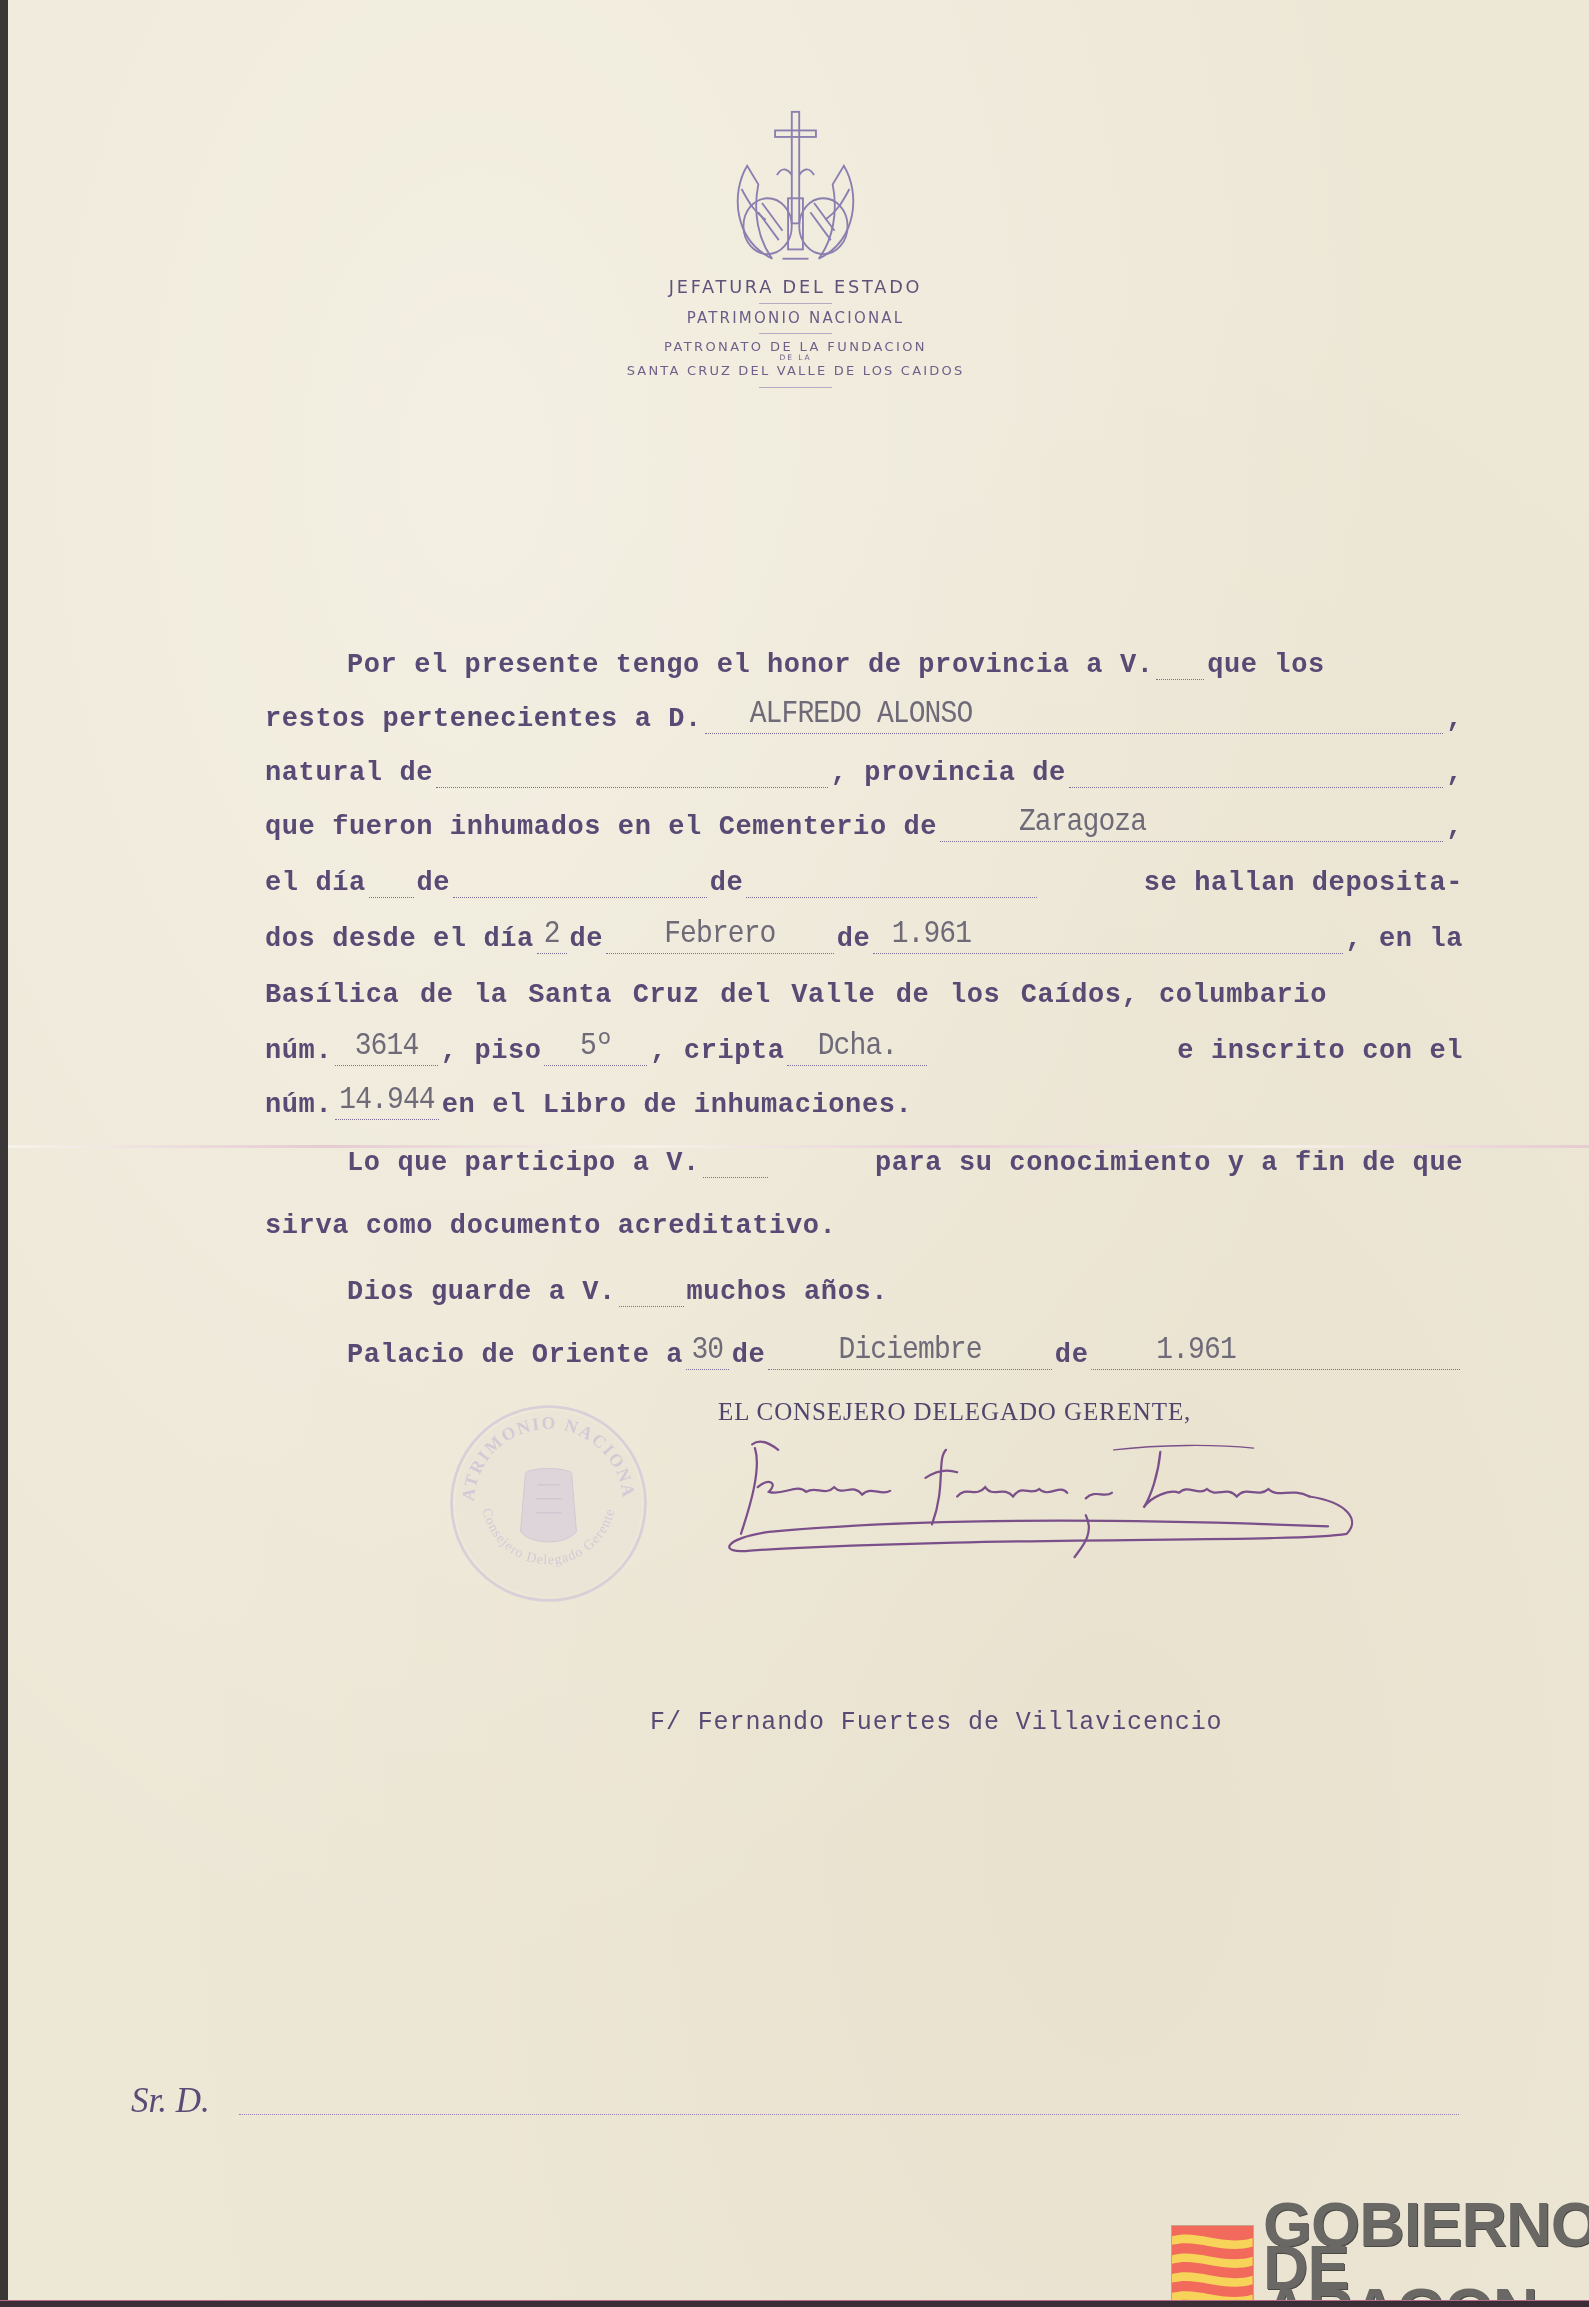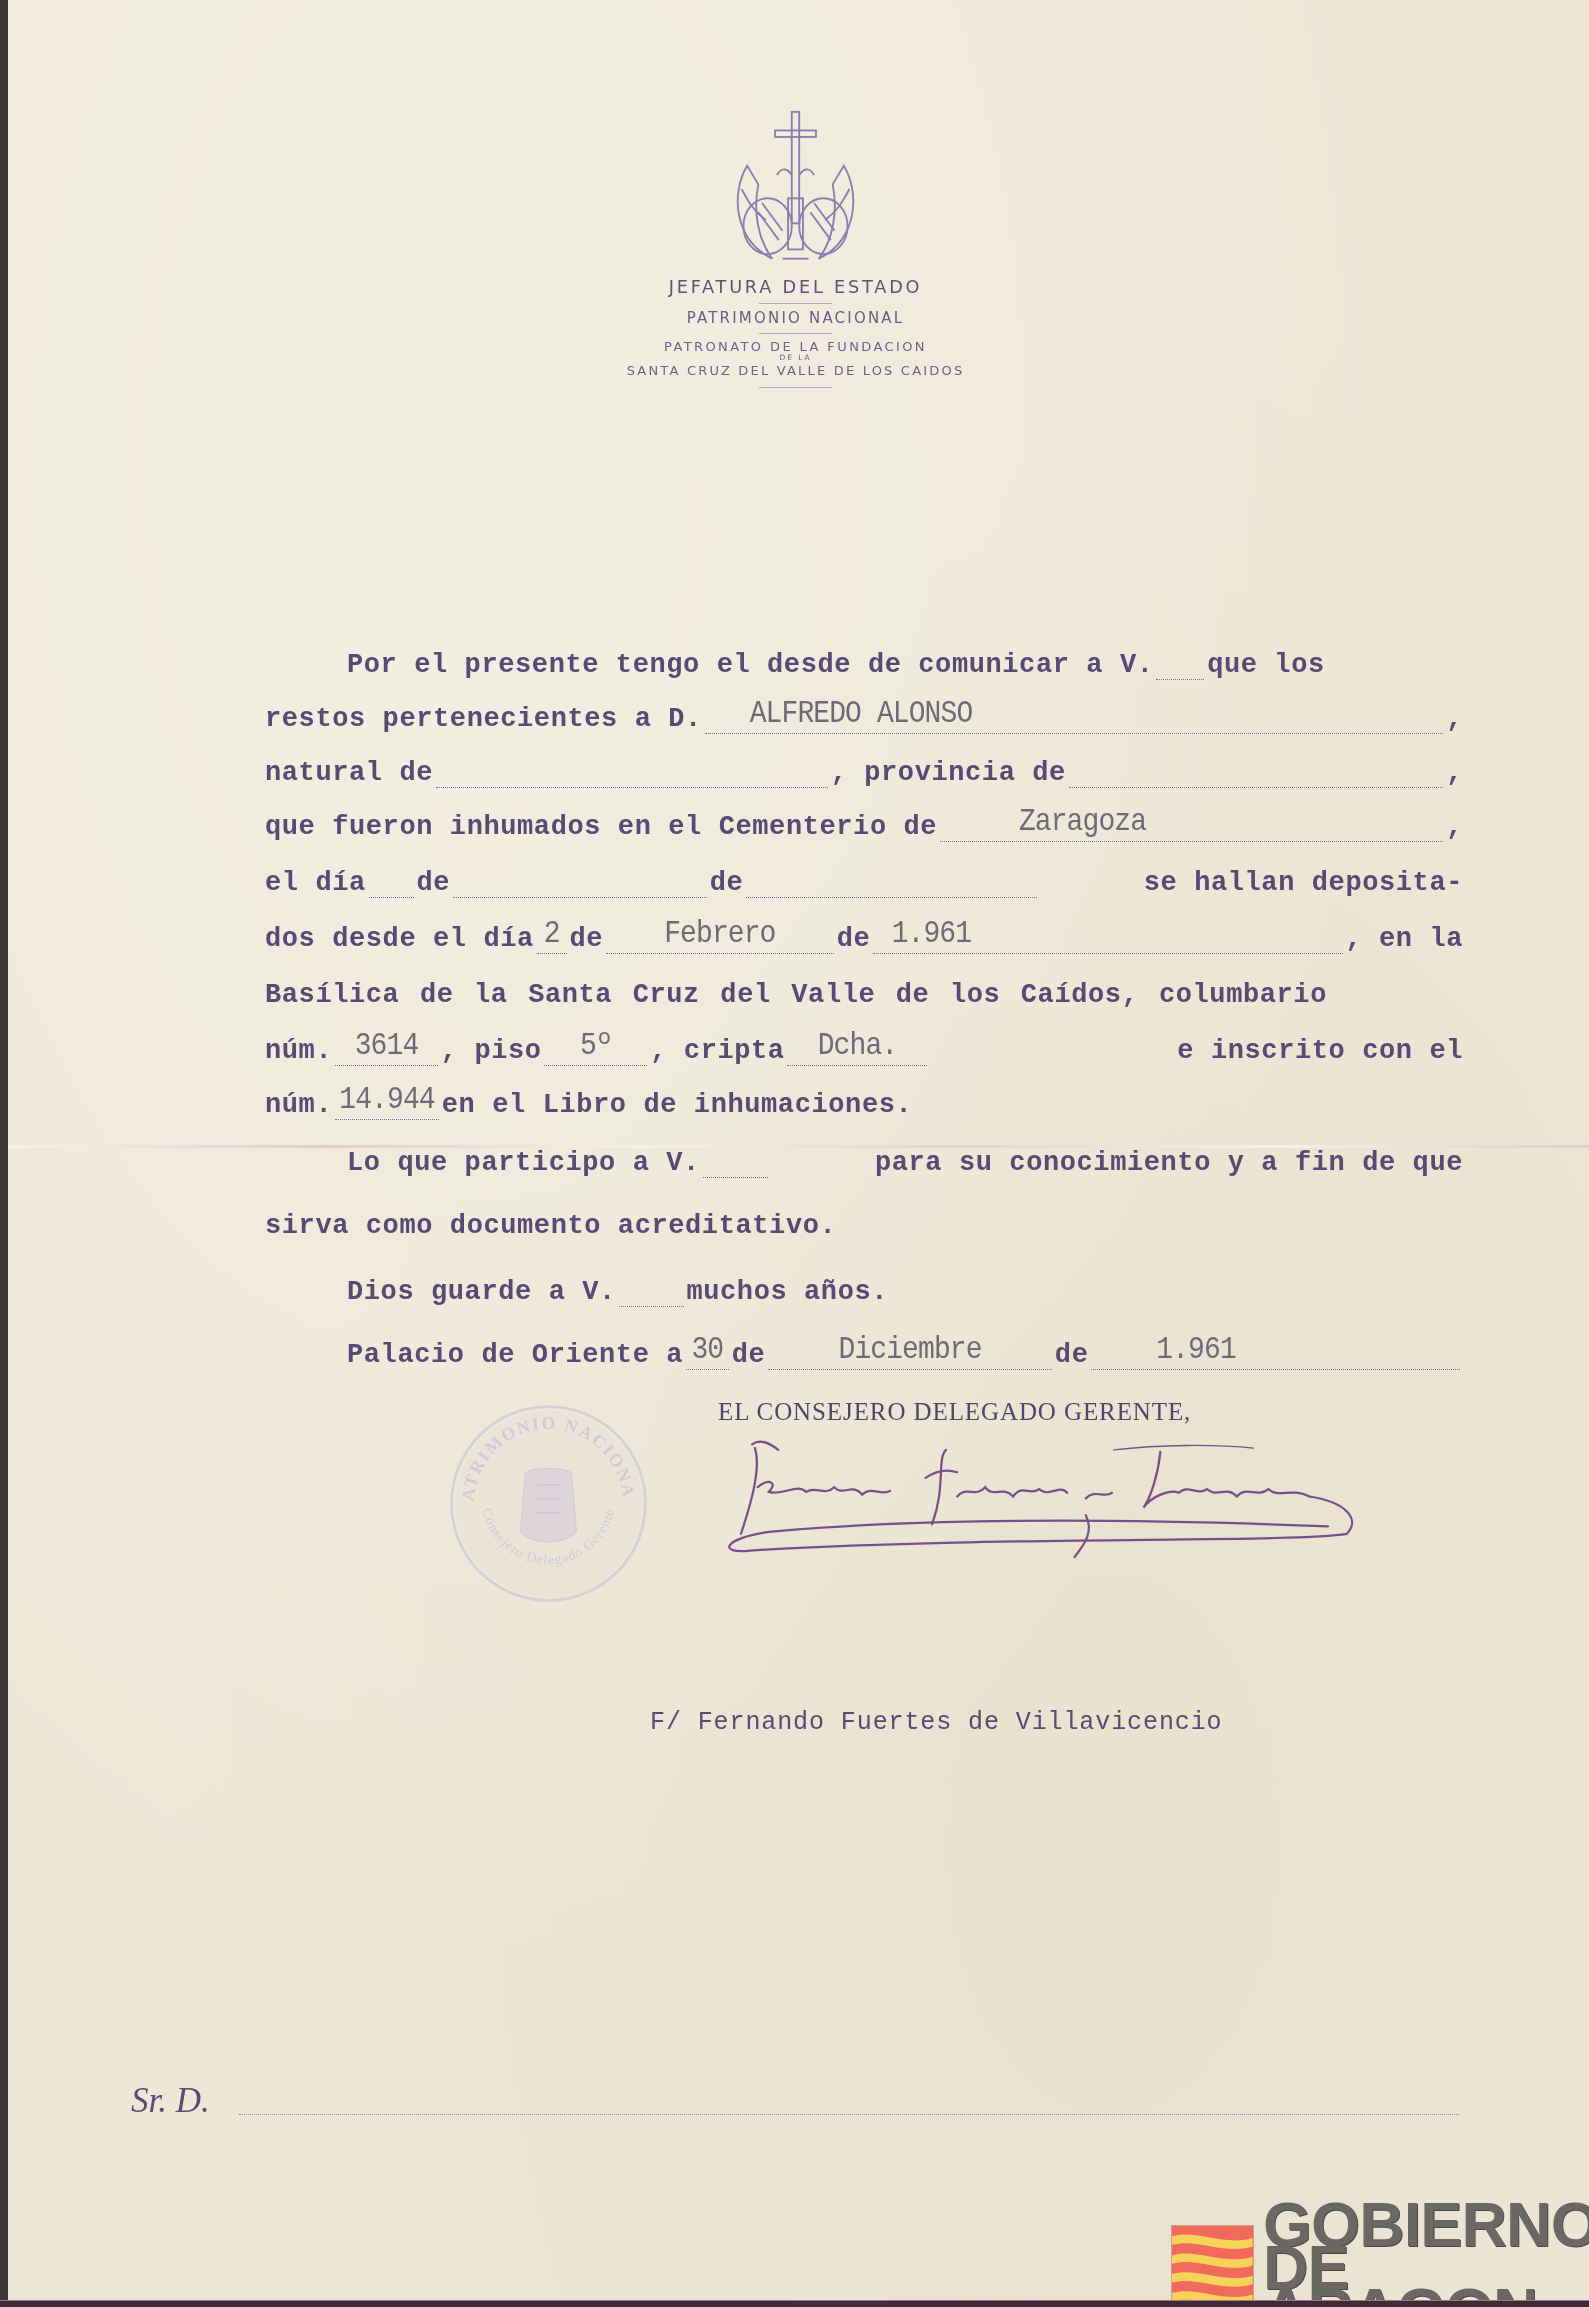--- a/index.html
+++ b/index.html
@@ -92,21 +92,21 @@
     <div class="lh-line2">PATRIMONIO NACIONAL</div>
     <div class="lh-rule"></div>
     <div class="lh-line3">PATRONATO DE LA FUNDACION</div>
     <div class="lh-line4">DE LA</div>
     <div class="lh-line5">SANTA CRUZ DEL VALLE DE LOS CAIDOS</div>
     <div class="lh-rule-bottom"></div>
   </div>
 
   <div class="body-text" style="top:0;">
     <div class="line indent" style="top:643px;">
-      <span class="seg">Por el presente tengo el desde de comunicar a V.</span>
+      <span class="seg">Por el presente tengo el honor de provincia a V.</span>
       <span class="dots" style="width:48px;"></span>
       <span class="seg">que los</span>
     </div>
 
     <div class="line" style="top:697px;">
       <span class="seg">restos pertenecientes a D.</span>
       <span class="dots flex1">
         <span class="fill" style="text-align:left; left:45px;">ALFREDO ALONSO</span>
       </span>
       <span class="seg">,</span>

